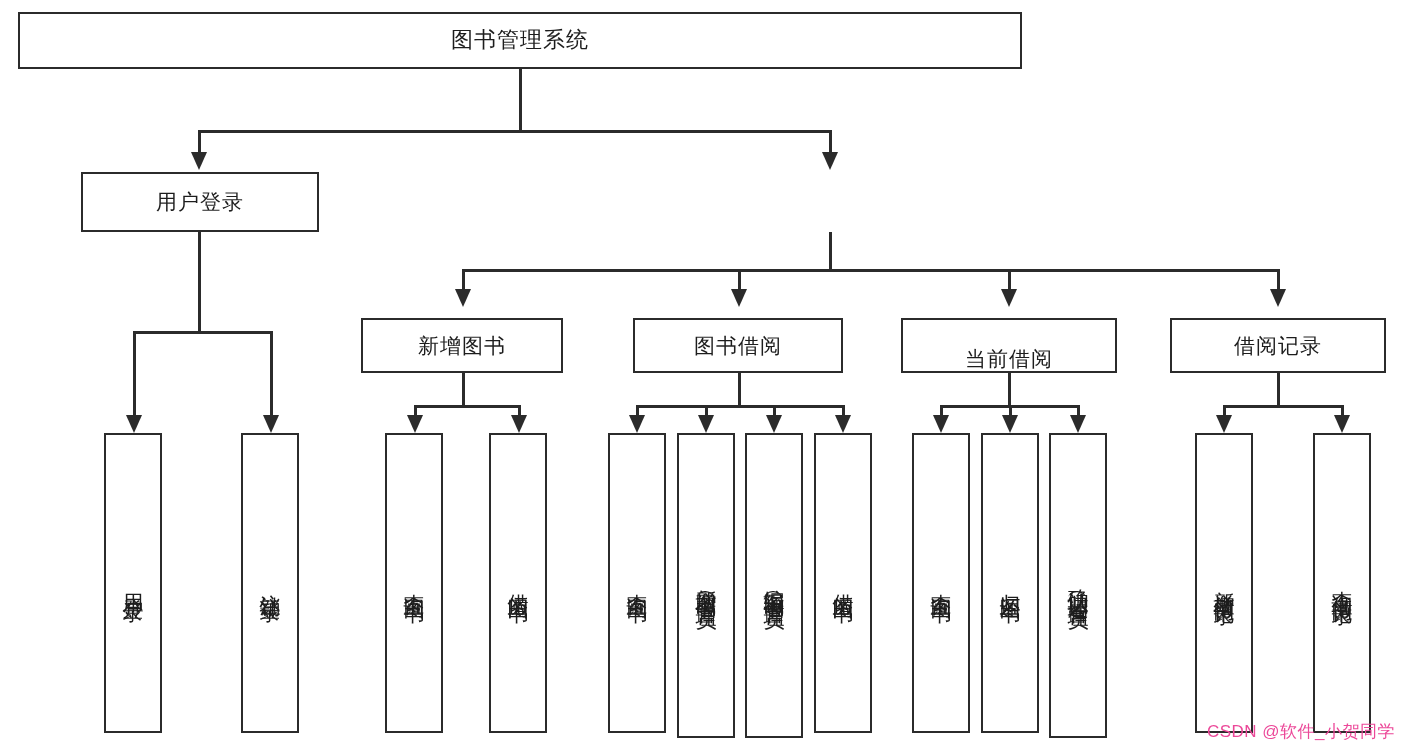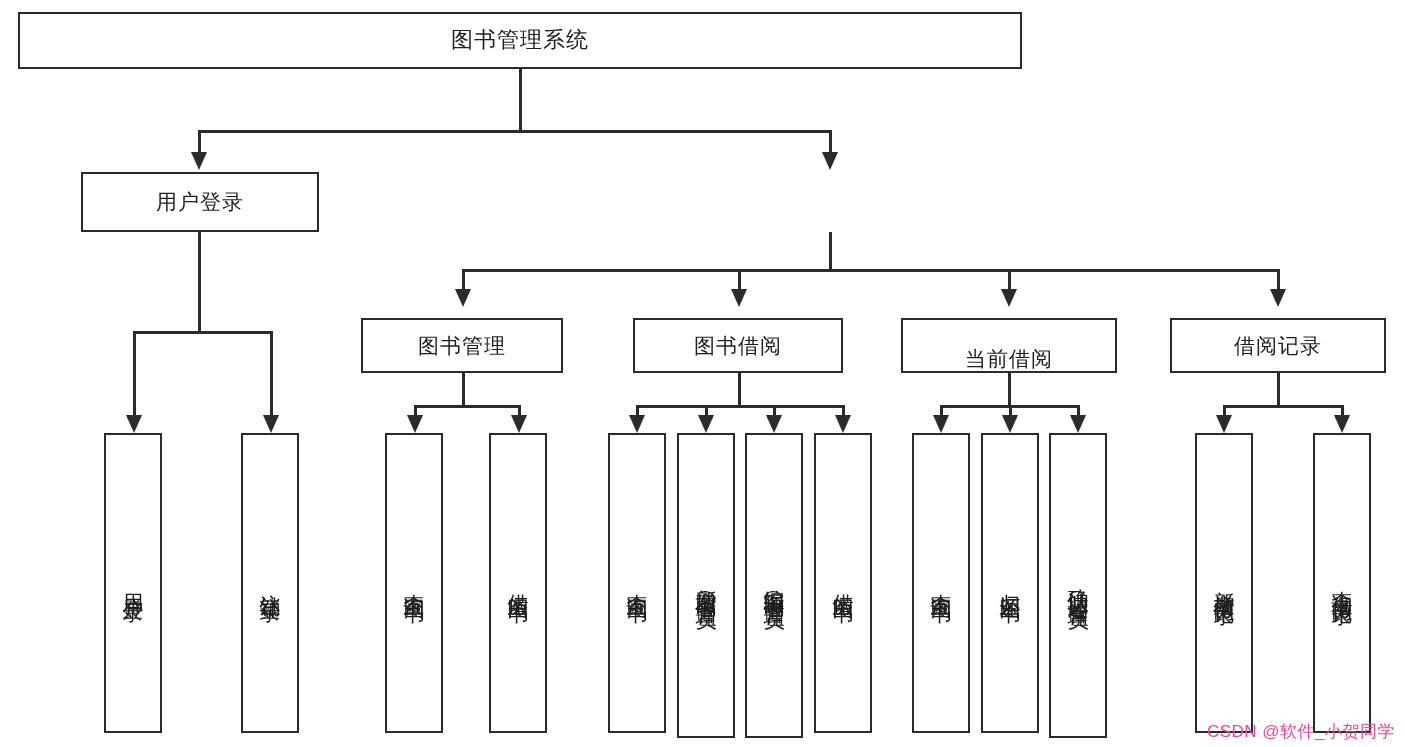--- a/index.html
+++ b/index.html
@@ -108,21 +108,21 @@
   <div class="edge vline" style="left:462px; top:269px; height:22px;"></div>
   <div class="arrow" style="left:455px; top:289px;"></div>
   <div class="edge vline" style="left:738px; top:269px; height:22px;"></div>
   <div class="arrow" style="left:731px; top:289px;"></div>
   <div class="edge vline" style="left:1008px; top:269px; height:22px;"></div>
   <div class="arrow" style="left:1001px; top:289px;"></div>
   <div class="edge vline" style="left:1277px; top:269px; height:22px;"></div>
   <div class="arrow" style="left:1270px; top:289px;"></div>
 
   <div class="node h" style="left:361px; top:318px; width:202px; height:55px;">
-    <span>图书管理</span>
+    <span>新增图书</span>
   </div>
   <div class="node h" style="left:633px; top:318px; width:210px; height:55px;">
     <span>图书借阅</span>
   </div>
   <div class="node h" style="left:901px; top:318px; width:216px; height:55px;align-items:flex-end;">
     <span>当前借阅</span>
   </div>
   <div class="node h" style="left:1170px; top:318px; width:216px; height:55px;">
     <span>借阅记录</span>
   </div>

